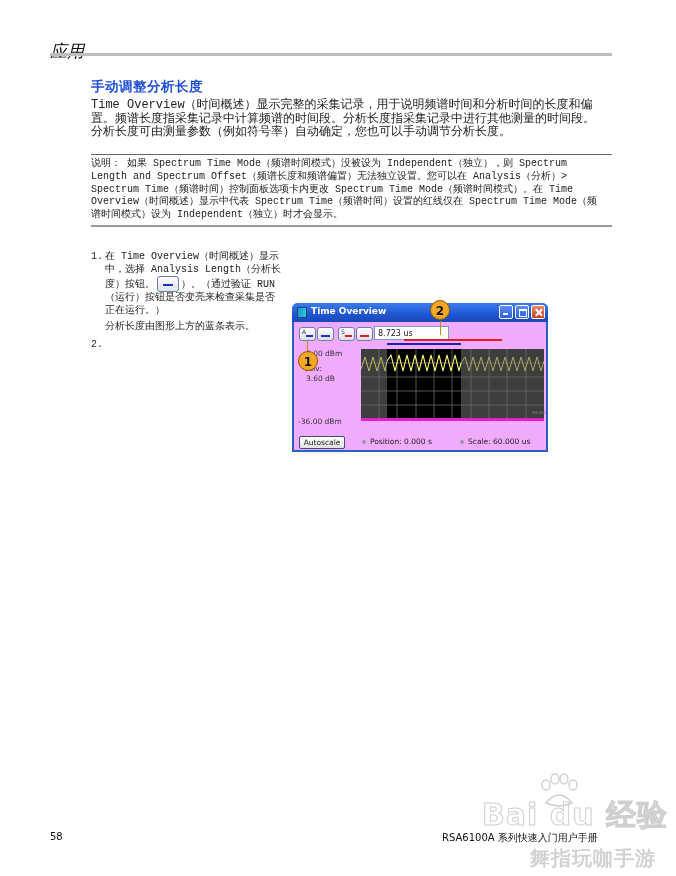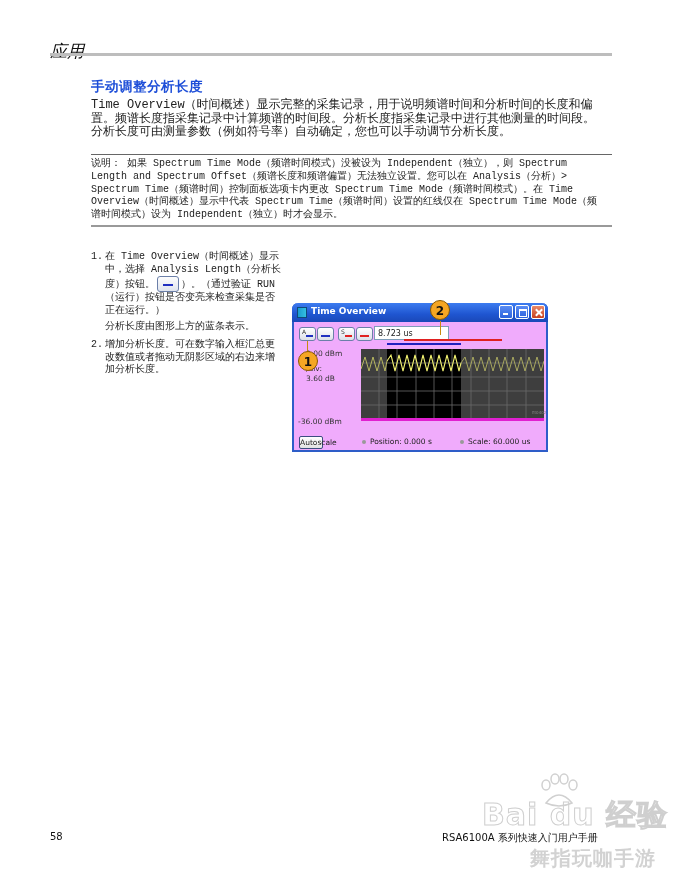--- a/index.html
+++ b/index.html
@@ -41,21 +41,21 @@
     .tbtn.nolbl .bar { left: 3px; right: 3px; }
     .value-input { position: absolute; left: 80px; top: 23px; width: 75px; height: 14px; border: 1px solid #7f9db9; background: #fff; font-family: "DejaVu Sans", sans-serif; font-size: 8px; line-height: 14px; padding-left: 3px; box-sizing: border-box; color: #222; }
 
     .ylabel { position: absolute; font-family: "DejaVu Sans", sans-serif; font-size: 7.5px; color: #333; }
     .plot { position: absolute; left: 67px; top: 46px; width: 183px; height: 72px; background: #3e3e3e; overflow: hidden; }
     .plot .analysis-region { position: absolute; left: 26px; top: 0; width: 74px; height: 100%; background: #000; }
     .plot svg { position: absolute; left: 0; top: 0; }
     .baseline { position: absolute; left: 67px; top: 115px; width: 183px; height: 3px; background: #e020d0; }
     .blue-line { position: absolute; left: 93px; top: 40px; width: 74px; height: 2px; background: #2020c0; }
     .red-line { position: absolute; left: 110px; top: 36px; width: 98px; height: 2px; background: #e02020; }
-    .autoscale { position: absolute; left: 5px; top: 133px; width: 24px; height: 13px; border: 1px solid #3c4d80; border-radius: 2px; background: linear-gradient(#ffffff, #e2e2e2); font-family: "DejaVu Sans", sans-serif; font-size: 7.5px; line-height: 12px; text-align: center; color: #222; box-sizing: border-box; }
+    .autoscale { position: absolute; left: 5px; top: 133px; width: 46px; height: 13px; border: 1px solid #3c4d80; border-radius: 2px; background: linear-gradient(#ffffff, #e2e2e2); font-family: "DejaVu Sans", sans-serif; font-size: 7.5px; line-height: 12px; text-align: center; color: #222; box-sizing: border-box; }
     .knob { position: absolute; top: 137px; width: 4px; height: 4px; border-radius: 50%; background: #999; }
     .status { position: absolute; top: 134px; font-family: "DejaVu Sans", sans-serif; font-size: 7.5px; color: #222; }
     .callout { position: absolute; width: 20px; height: 20px; border-radius: 50%; background: #f5a623; border: 1px solid #8a5a00; font-family: "DejaVu Sans", sans-serif; font-weight: bold; font-size: 12px; line-height: 20px; text-align: center; color: #111; box-sizing: border-box; }
     .leader { position: absolute; width: 1px; background: #c88a10; }
     .fig-id { left: 532px; top: 410px; font-family: "DejaVu Sans", sans-serif; font-size: 4px; color: #888; }
 
     .footer-page { left: 50px; top: 831px; font-family: "DejaVu Sans", sans-serif; font-size: 10px; color: #111; }
     .footer-title { left: 442px; top: 831px; font-family: "DejaVu Sans", sans-serif; font-size: 10px; color: #111; }
 
     .wm-baidu { left: 482px; top: 795px; font-family: "DejaVu Sans", sans-serif; font-size: 30px; font-weight: bold; color: transparent; -webkit-text-stroke: 1px #cfcfcf; letter-spacing: 1px; text-align: right; }
@@ -78,21 +78,20 @@
 <div class="abs steps">
   <div class="step">
     <span class="num">1.</span>
     <p>
       <span>在 Time Overview（时间概述）显示中，选择 Analysis Length（分析长度）按钮。</span><span class="inline-btn"></span><span>）。（通过验证 RUN（运行）按钮是否变亮来检查采集是否正在运行。）</span>
     </p>
     <p>分析长度由图形上方的蓝条表示。</p>
   </div>
   <div class="step">
     <span class="num">2.</span>
-    <p>增加分析长度。可在数字输入框汇总更改数值或者拖动无阴影区域的右边来增加分析长度。</p>
   </div>
 </div>
 
 <div class="abs win">
   <div class="titlebar">
     <span class="title-icon"></span>
     <span class="title-text">Time Overview</span>
     <span class="wbtn min"></span>
     <span class="wbtn max"></span>
     <span class="wbtn close"></span>

